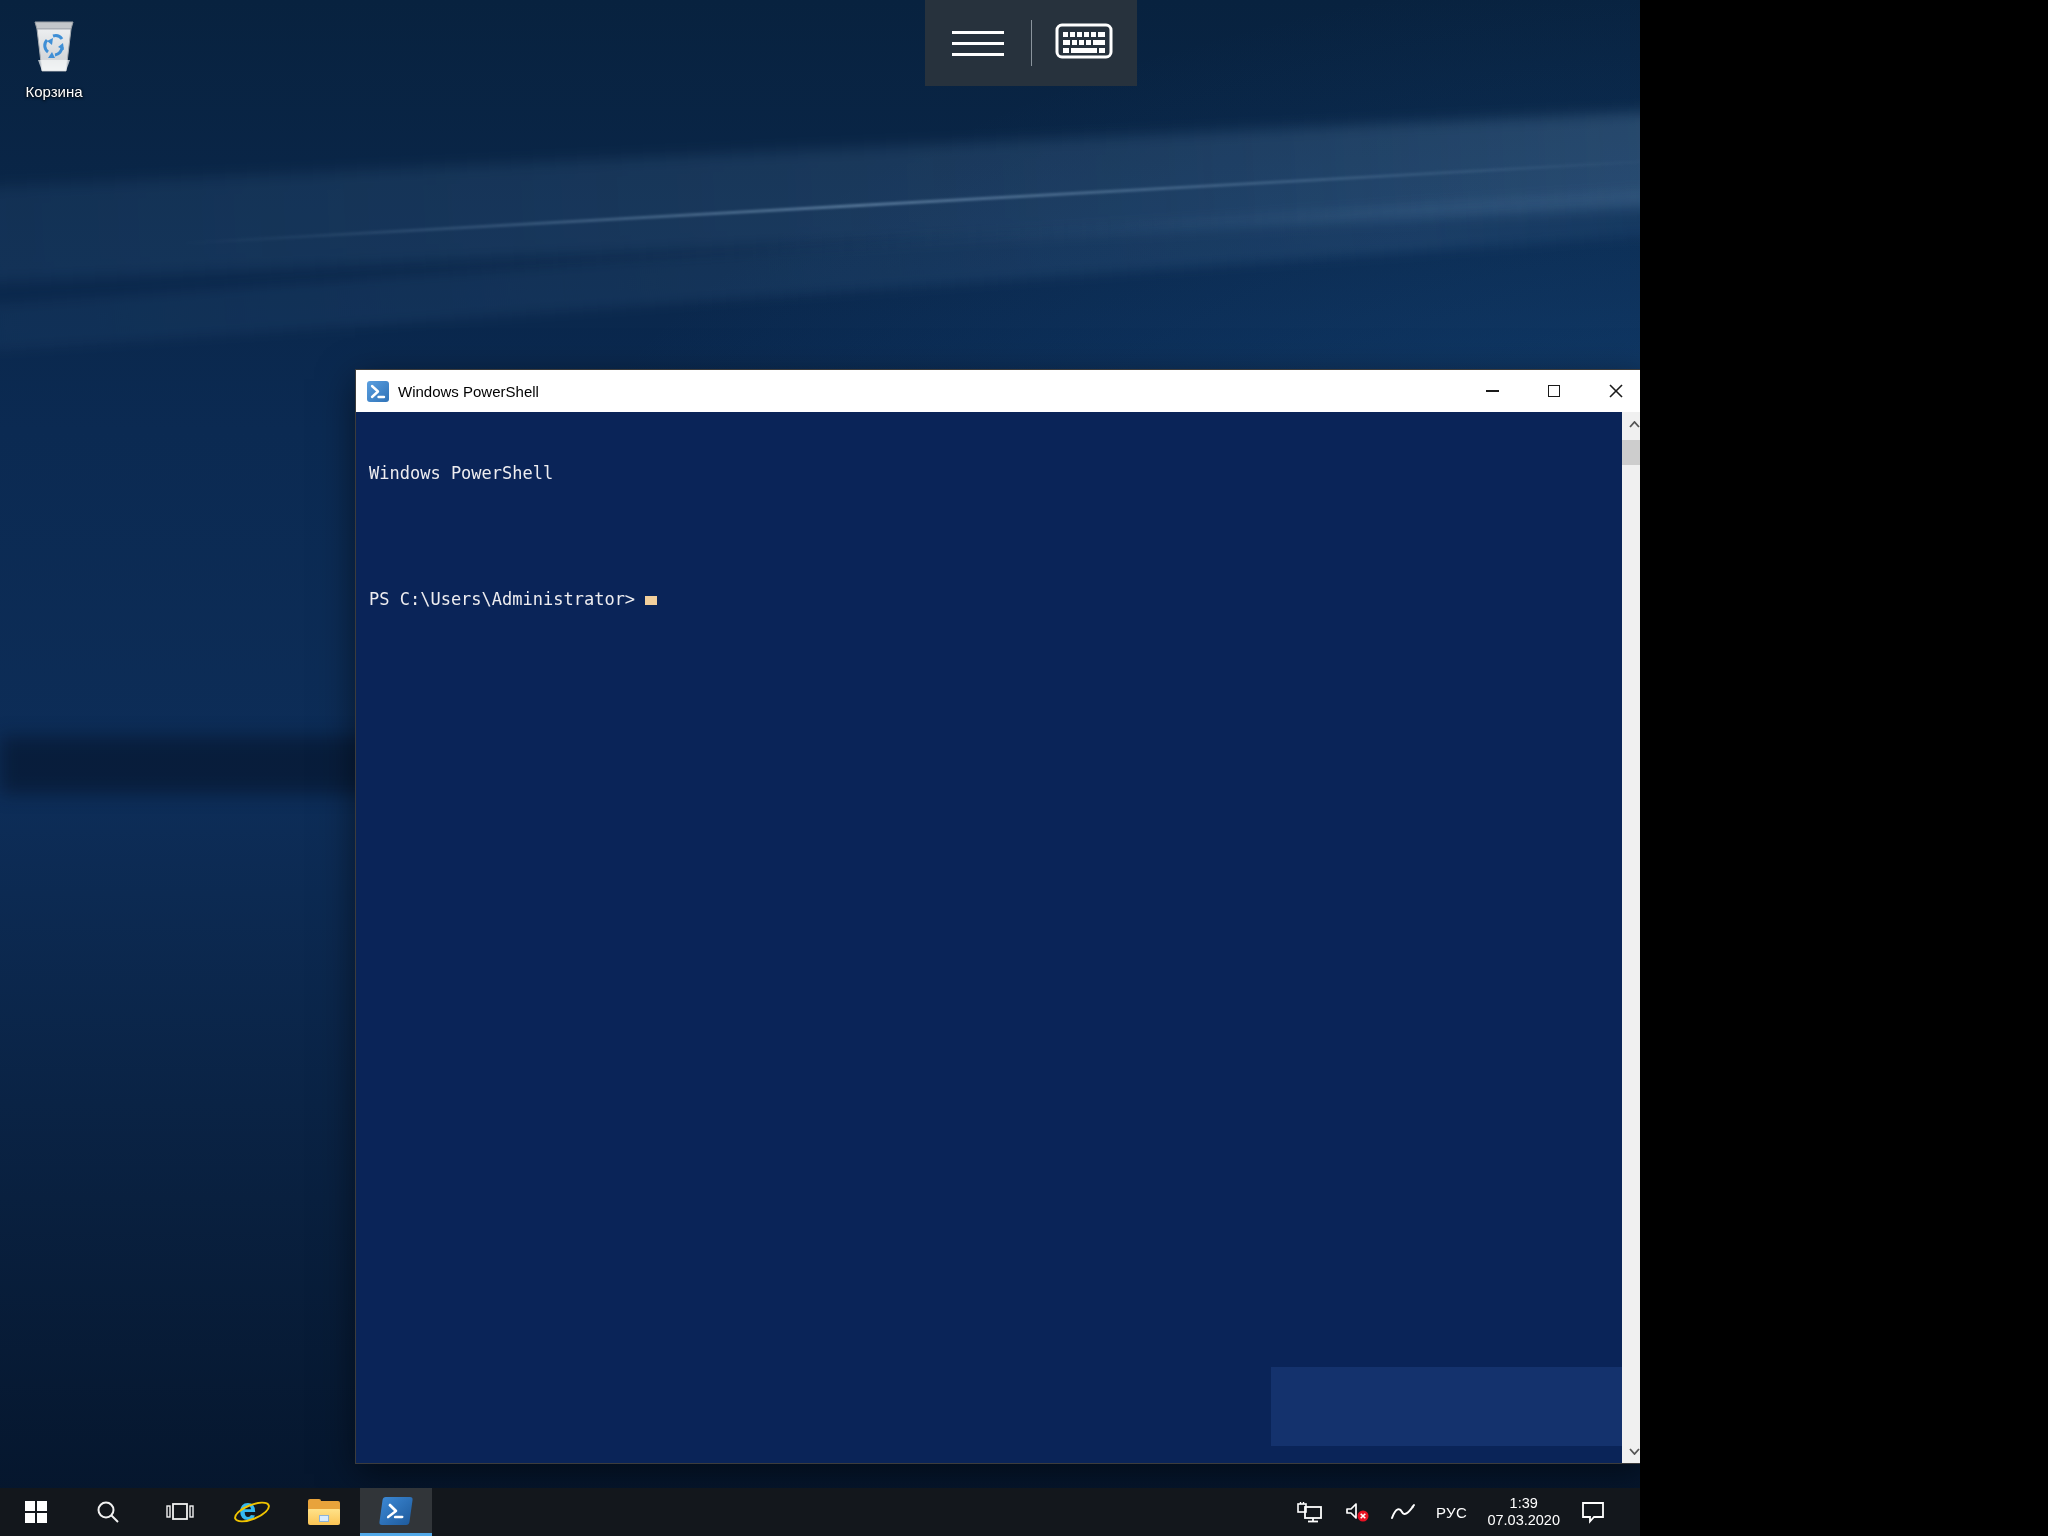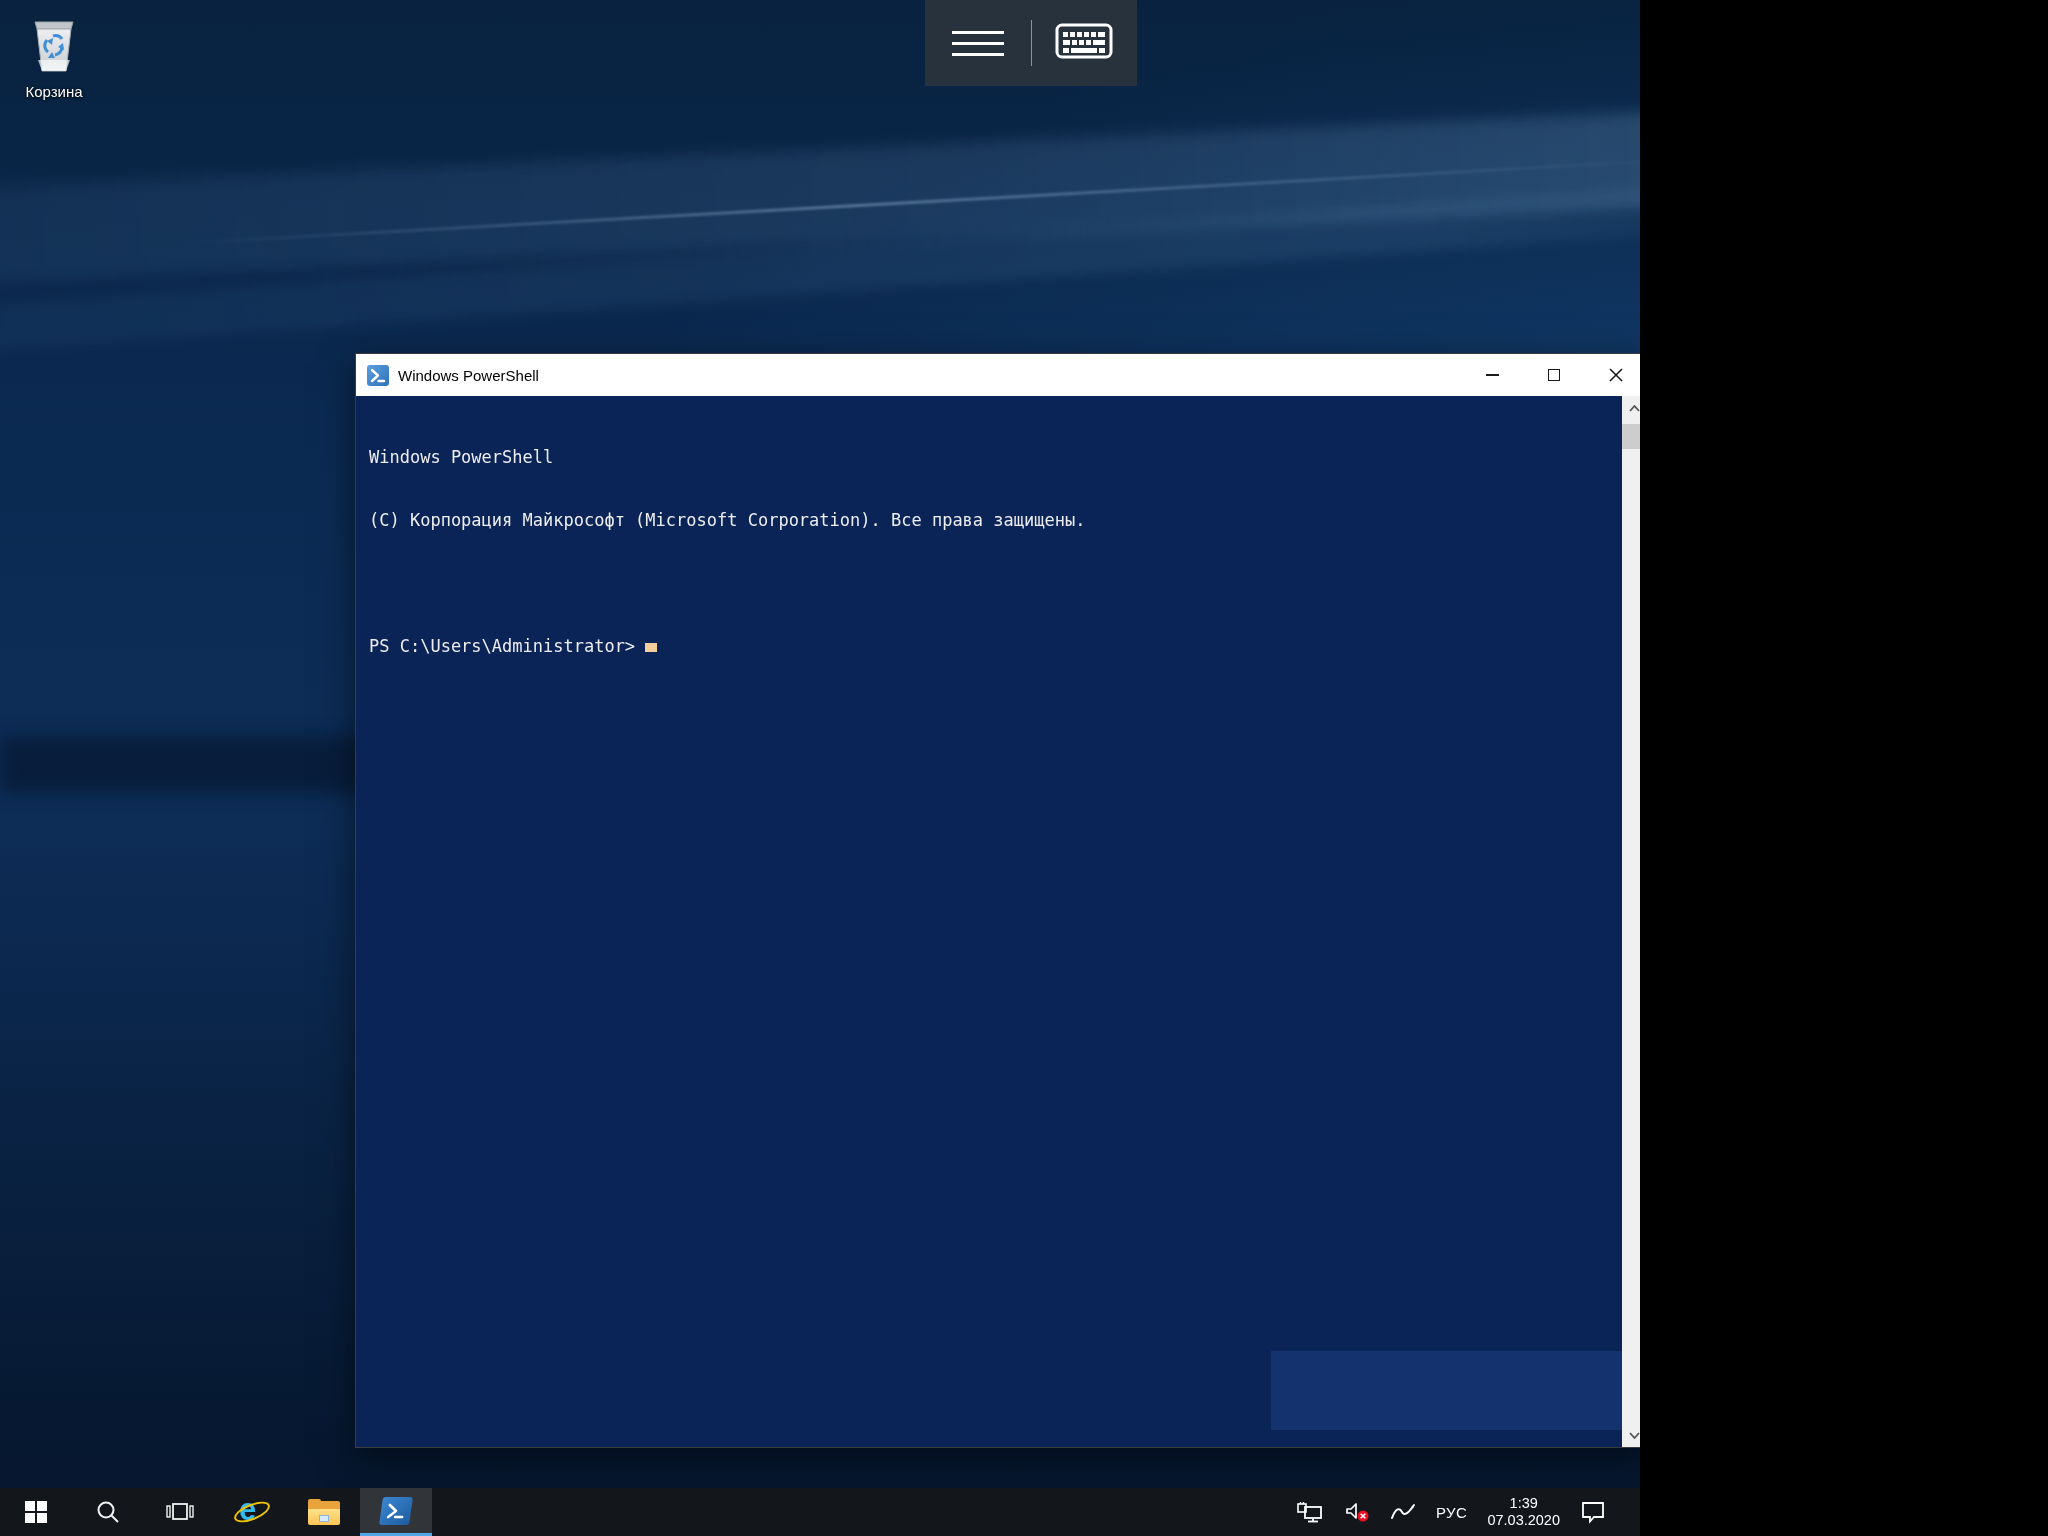--- a/index.html
+++ b/index.html
@@ -48,21 +48,21 @@
   
   .desktop-icon{position:absolute;left:10px;top:14px;width:88px;text-align:center;cursor:default;}
   .desktop-icon .lbl{margin-top:3px;color:#fff;font-size:15px;text-shadow:0 1px 3px rgba(0,0,0,0.95),0 0 2px rgba(0,0,0,0.8);}
   
   .vm-toolbar{position:absolute;left:925px;top:0;width:212px;height:86px;background:#27323d;display:flex;align-items:center;}
   .vm-btn{flex:1;height:100%;display:flex;align-items:center;justify-content:center;cursor:pointer;}
   .vm-divider{width:1px;height:46px;background:#8a949d;}
   .hamburger{display:flex;flex-direction:column;gap:8px;}
   .hamburger div{width:52px;height:3px;background:#fff;}
   
-  .ps-window{position:absolute;left:355px;top:353px;width:1293px;height:1095px;
+  .ps-window{position:absolute;left:355px;top:369px;width:1293px;height:1095px;
     border:1px solid #3c3c3c;box-shadow:0 10px 34px rgba(0,0,0,0.5);box-sizing:border-box;background:#0a2458;}
   .titlebar{position:absolute;left:0;top:0;right:0;height:42px;background:#fff;display:flex;align-items:center;}
   .titlebar .app-icon{width:22px;height:21px;margin:0 9px 0 11px;border-radius:3px;
     background:linear-gradient(135deg,#5b9fe0,#2f73b8);position:relative;flex:0 0 auto;}
   .titlebar .app-icon svg{position:absolute;inset:0;}
   .titlebar .title{font-size:15px;color:#000;}
   .cap-group{margin-left:auto;display:flex;height:100%;}
   .cap-btn{width:62px;height:100%;display:flex;align-items:center;justify-content:center;cursor:pointer;}
   .glyph-min{width:13px;height:2px;background:#1a1a1a;}
   .glyph-max{width:12px;height:12px;border:1.5px solid #1a1a1a;box-sizing:border-box;}
@@ -211,21 +211,20 @@
           <svg width="14" height="14" viewBox="0 0 14 14">
             <line x1="1" y1="1" x2="13" y2="13" stroke="#1a1a1a" stroke-width="1.6"></line>
             <line x1="13" y1="1" x2="1" y2="13" stroke="#1a1a1a" stroke-width="1.6"></line>
           </svg>
         </div>
       </div>
     </div>
     <div class="console">
       <div class="console-text">
         <div class="line">Windows PowerShell</div>
-        <div class="line">(C) Корпорация Майкрософт (Microsoft Corporation). Все права защищены.</div>
         <div class="line"></div>
         <div class="line"><span>PS C:\Users\Administrator&gt;</span><span class="cursor"></span></div>
       </div>
       <div class="hl-rect"></div>
       <div class="scrollbar">
         <div class="sb-arrow sb-up">
           <svg width="11" height="7" viewBox="0 0 11 7">
             <polyline points="1,6 5.5,1 10,6" fill="none" stroke="#555" stroke-width="1.8"></polyline>
           </svg>
         </div>

